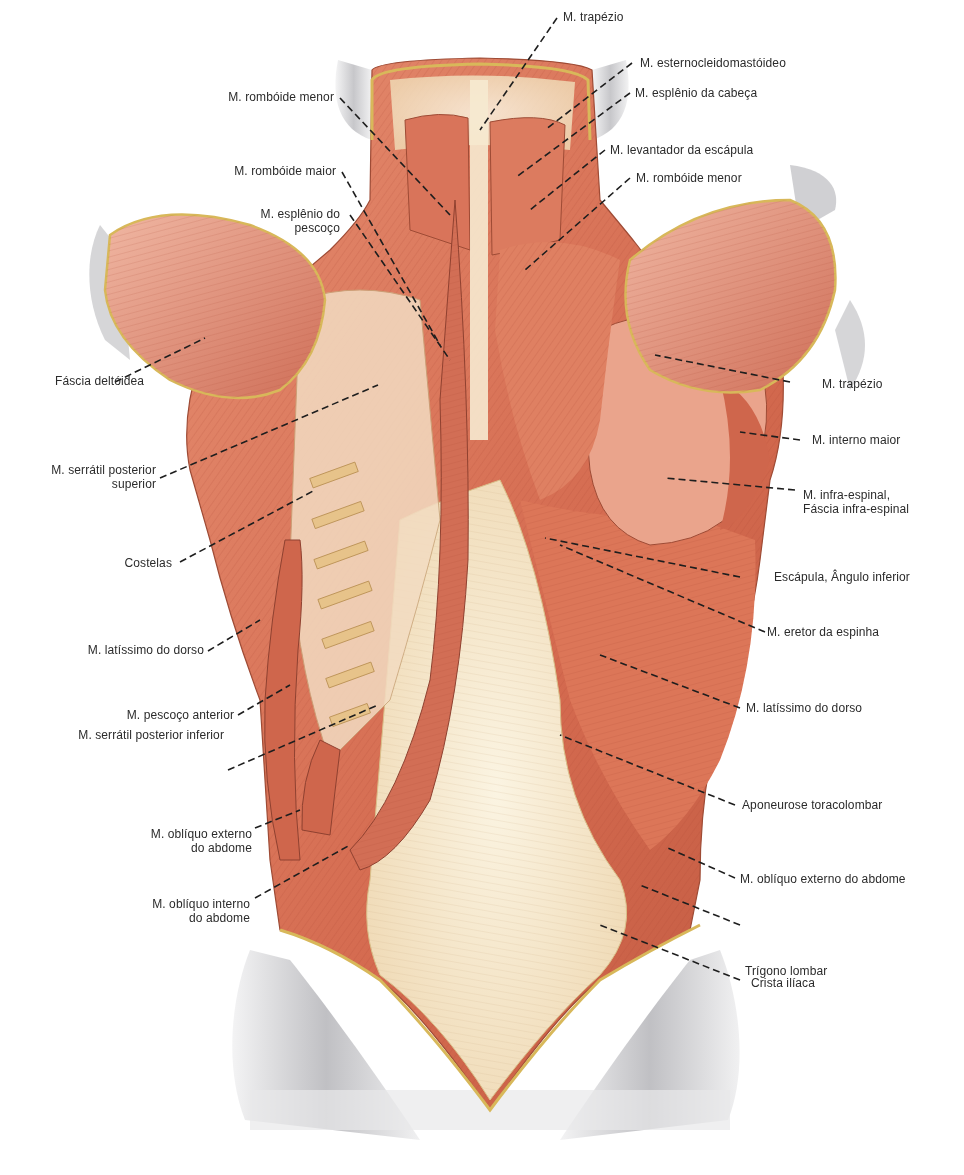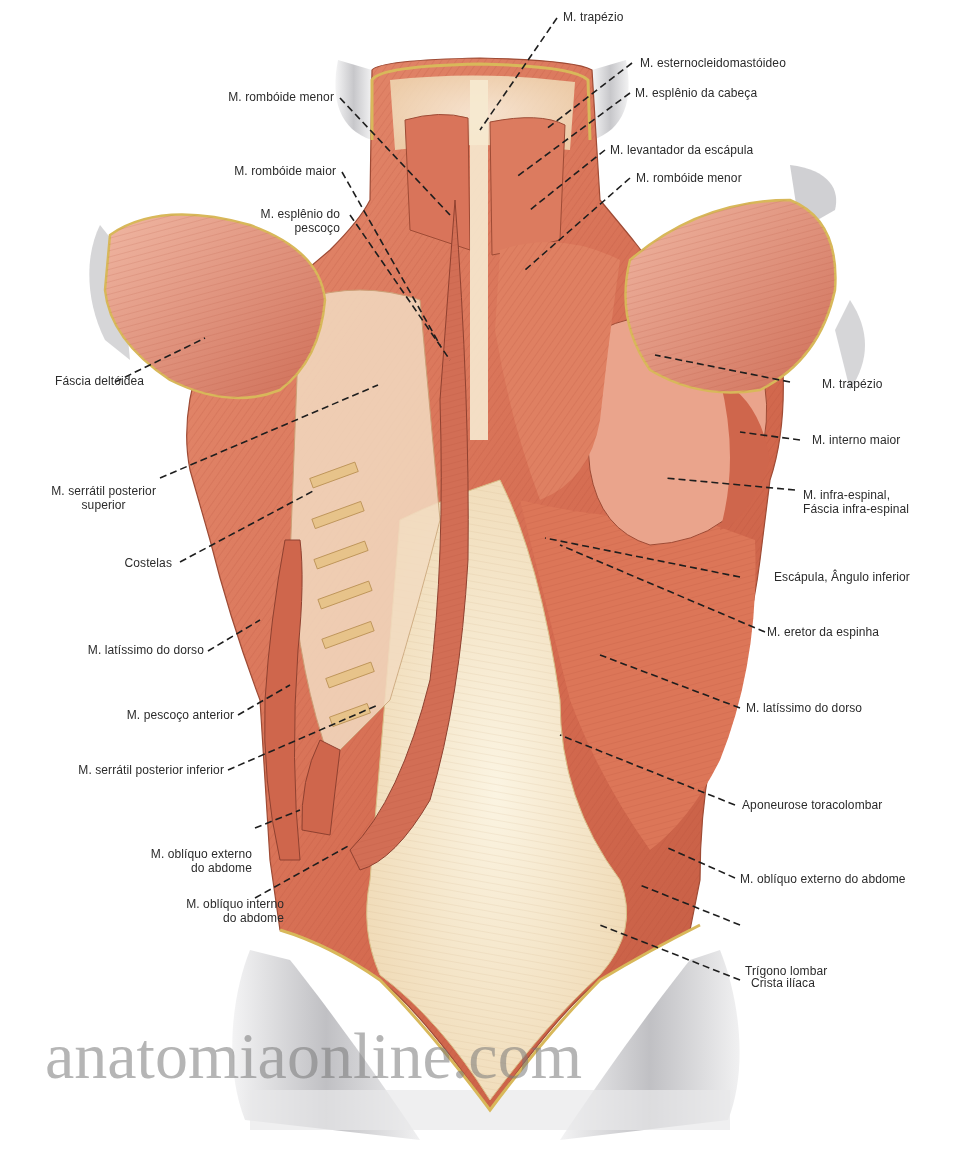--- a/index.html
+++ b/index.html
@@ -149,33 +149,33 @@
     </g>
   </svg>
 
   <div class="label right" style="right:630px; top:90px;"><span>M. rombóide menor</span></div>
   <div class="label right" style="right:628px; top:164px;"><span>M. rombóide maior</span></div>
   <div class="label right" style="right:624px; top:195px;margin-top:12px;">
       <span class="l2">M. esplênio do</span>
       <span class="l2">pescoço</span>
     </div>
   <div class="label" style="left:8px; top:374px;margin-left:47px;"><span>Fáscia deltóidea</span></div>
-  <div class="label right" style="right:808px; top:484px;text-align:center;">
+  <div class="label right" style="right:808px; top:463px;">
       <span class="l2">M. serrátil posterior</span>
       <span class="l2">superior</span>
     </div>
   <div class="label right" style="right:792px; top:556px;"><span>Costelas</span></div>
   <div class="label right" style="right:760px; top:643px;"><span>M. latíssimo do dorso</span></div>
   <div class="label right" style="right:730px; top:708px;"><span>M. pescoço anterior</span></div>
-  <div class="label right" style="right:740px; top:763px;"><span>M. serrátil posterior inferior</span></div>
-  <div class="label right" style="right:712px; top:847px;margin-left:42px;">
+  <div class="label right" style="right:740px; top:728px;"><span>M. serrátil posterior inferior</span></div>
+  <div class="label right" style="right:712px; top:827px;margin-left:42px;">
       <span class="l2">M. oblíquo externo</span>
       <span class="l2">do abdome</span>
     </div>
-  <div class="label right" style="right:680px; top:897px;">
+  <div class="label right" style="right:714px; top:897px;">
       <span class="l2">M. oblíquo interno</span>
       <span class="l2">do abdome</span>
     </div>
 
   <div class="label" style="left:563px; top:10px;"><span>M. trapézio</span></div>
   <div class="label" style="left:640px; top:56px;"><span>M. esternocleidomastóideo</span></div>
   <div class="label" style="left:635px; top:86px;"><span>M. esplênio da cabeça</span></div>
   <div class="label" style="left:610px; top:143px;"><span>M. levantador da escápula</span></div>
   <div class="label" style="left:636px; top:171px;"><span>M. rombóide menor</span></div>
   <div class="label" style="left:822px; top:377px;"><span>M. trapézio</span></div>
@@ -185,14 +185,13 @@
       <span class="l2">Fáscia infra-espinal</span>
     </div>
   <div class="label" style="left:774px; top:570px;"><span>Escápula, Ângulo inferior</span></div>
   <div class="label" style="left:767px; top:625px;"><span>M. eretor da espinha</span></div>
   <div class="label" style="left:746px; top:701px;"><span>M. latíssimo do dorso</span></div>
   <div class="label" style="left:742px; top:798px;"><span>Aponeurose toracolombar</span></div>
   <div class="label" style="left:740px; top:872px;"><span>M. oblíquo externo do abdome</span></div>
   <div class="label" style="left:745px; top:964px;"><span>Trígono lombar</span></div>
   <div class="label" style="left:751px; top:976px;"><span>Crista ilíaca</span></div>
 
-  <div class="watermark">anatomiaonline.com</div>
 </div>
 
 </body></html>

